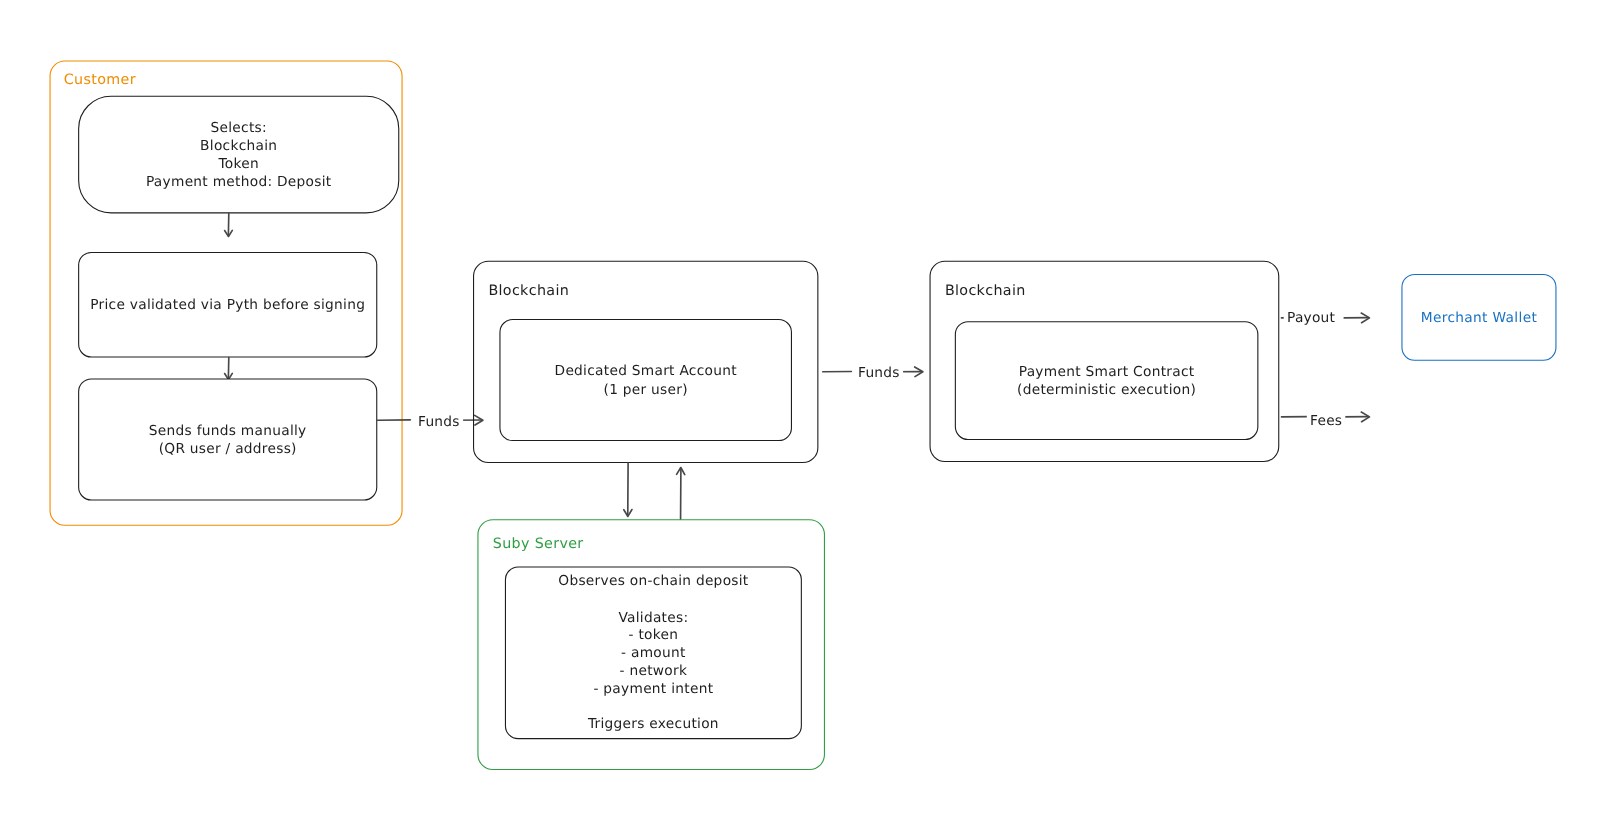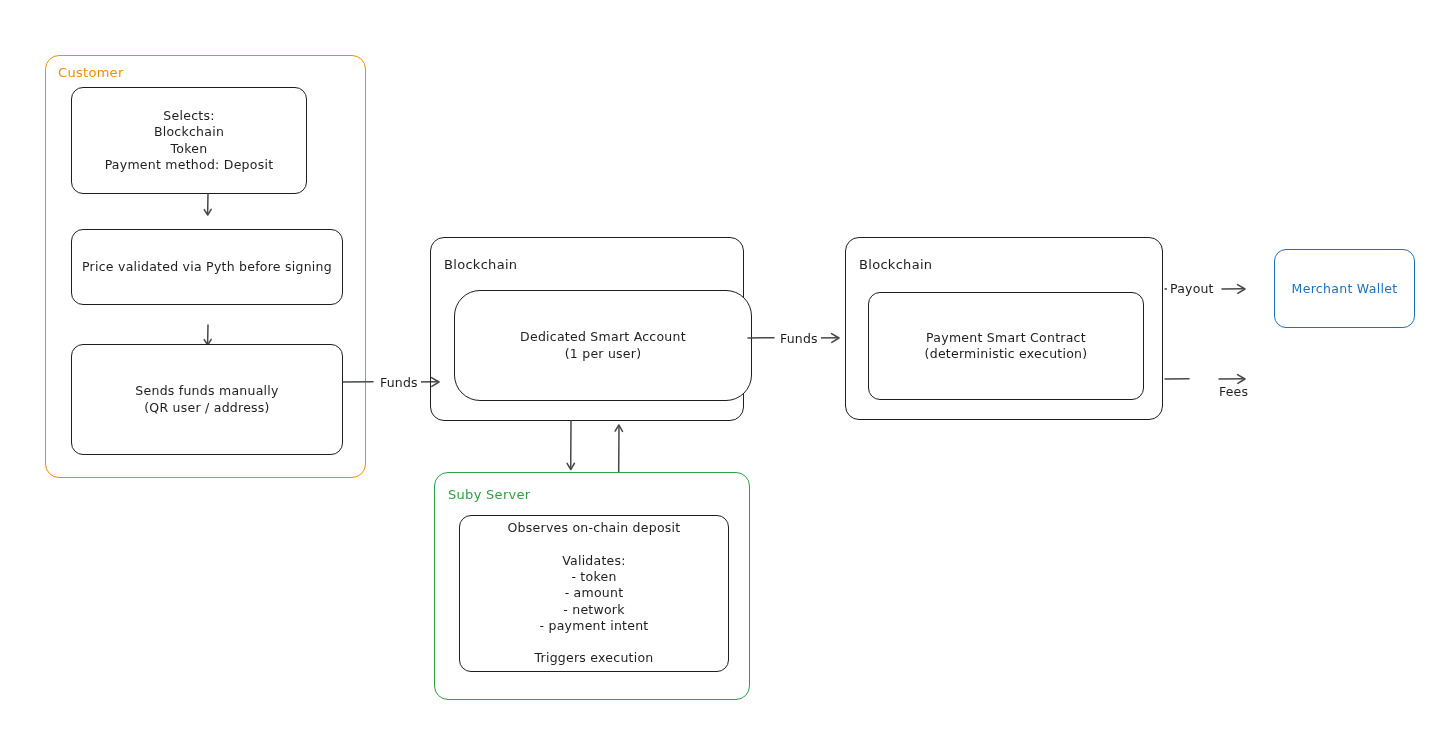--- a/index.html
+++ b/index.html
@@ -84,35 +84,35 @@
             stroke-linecap: round; stroke-linejoin: round; }
 </style>
 </head>
 <body>
 
 <div id="canvas">
 
   <div class="grp" style="left:45px; top:55px; width:321px; height:423px; border-color:#f08c00;"></div>
   <div class="grp-label" style="left:58px; top:65px; color:#f08c00;">Customer</div>
 
-  <div class="node" style="left:71px; top:87px; width:236px; height:107px;">
+  <div class="node" style="left:71px; top:87px; width:292px; height:107px;border-radius:30px;">
     <span class="txt">Selects:
 Blockchain
 Token
 Payment method: Deposit</span>
   </div>
 
   <div class="edge" style="left:199px; top:194px;">
     <svg width="18" height="28" viewBox="0 0 18 28">
       <path class="stroke" d="M9,0 L8.6,20"></path>
       <path class="head" d="M5.2,15.6 L8.7,21 L12.2,15.4"></path>
     </svg>
   </div>
 
-  <div class="node" style="left:71px; top:229px; width:272px; height:76px;">
+  <div class="node" style="left:71px; top:229px; width:272px; height:96px;">
     <span class="txt">Price validated via Pyth before signing</span>
   </div>
 
   <div class="edge" style="left:199px; top:325px;">
     <svg width="18" height="26" viewBox="0 0 18 26">
       <path class="stroke" d="M9,0 L8.6,19"></path>
       <path class="head" d="M5.2,14.6 L8.7,20 L12.2,14.4"></path>
     </svg>
   </div>
 
@@ -126,21 +126,21 @@
       <path class="stroke" d="M0,8 L30,7.7"></path>
       <path class="stroke" d="M67,8 L95,7.8"></path>
       <path class="head" d="M88.5,3.6 L96,8 L88.8,12.4"></path>
     </svg>
   </div>
   <div class="edge-label" style="left:377px; top:375px;">Funds</div>
 
   <div class="grp" style="left:430px; top:237px; width:314px; height:184px; border-color:#1e1e1e;"></div>
   <div class="grp-label" style="left:444px; top:257px; color:#1e1e1e;">Blockchain</div>
 
-  <div class="node" style="left:454px; top:290px; width:298px; height:111px;border-radius:26px;">
+  <div class="node" style="left:454px; top:290px; width:266px; height:111px;">
     <span class="txt">Dedicated Smart Account
 (1 per user)</span>
   </div>
 
   <div class="edge" style="left:748px; top:330px;">
     <svg width="98" height="16" viewBox="0 0 98 16">
       <path class="stroke" d="M0,8 L26,7.7"></path>
       <path class="stroke" d="M62,8 L90,7.8"></path>
       <path class="head" d="M83.5,3.6 L91,8 L83.8,12.4"></path>
     </svg>
@@ -192,20 +192,20 @@
   </div>
   <div class="edge-label" style="left:1167px; top:281px;">Payout</div>
 
   <div class="edge" style="left:1165px; top:371px;">
     <svg width="86" height="16" viewBox="0 0 86 16">
       <path class="stroke" d="M0,8 L24,7.7"></path>
       <path class="stroke" d="M54,8 L79,7.8"></path>
       <path class="head" d="M72.5,3.6 L80,8 L72.8,12.4"></path>
     </svg>
   </div>
-  <div class="edge-label" style="left:1188px; top:384px;margin-left:28px;">Fees</div>
+  <div class="edge-label" style="left:1188px; top:374px;">Fees</div>
 
   <div class="wallet" style="left:1250px; top:249px; width:141px; height:79px;">
     <span>Merchant Wallet</span>
   </div>
 
 
 </div>
 
 </body></html>

